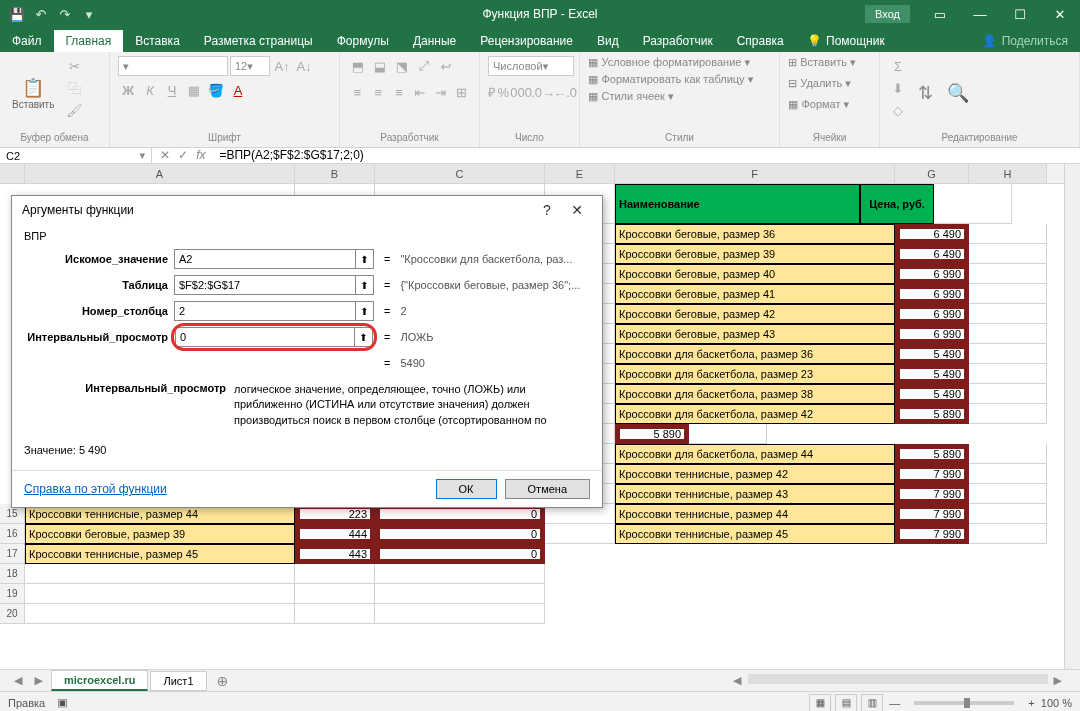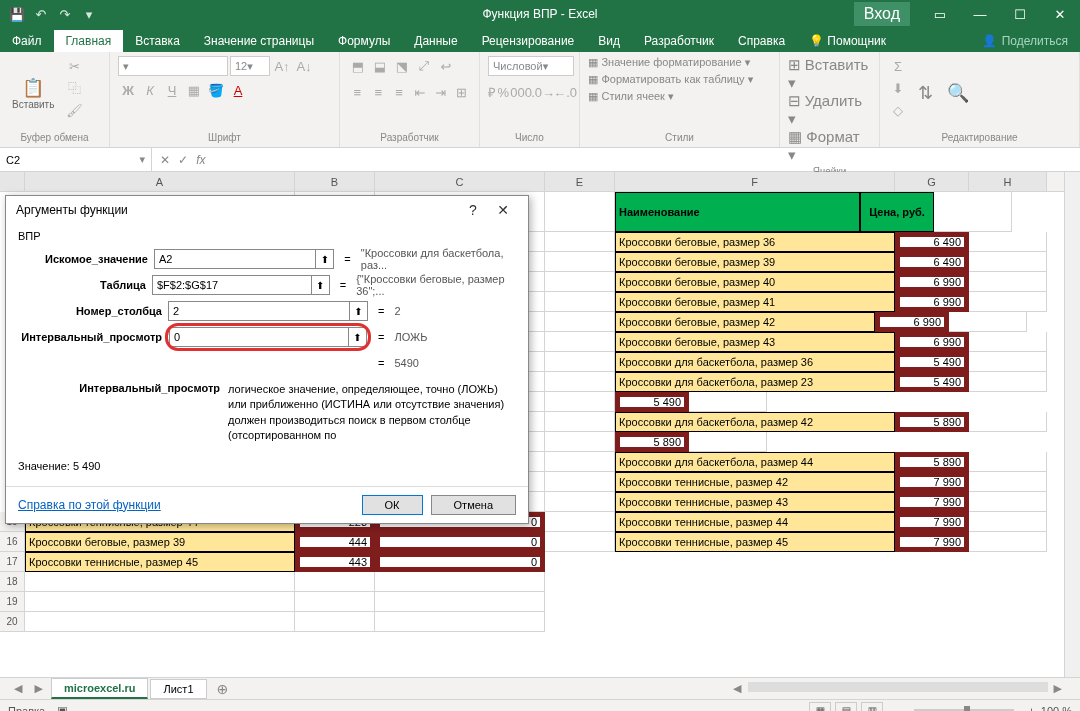--- a/index.html
+++ b/index.html
@@ -3,42 +3,42 @@
 <meta charset="utf-8">
 <style>
 * { box-sizing: border-box; margin: 0; padding: 0; font-family: "Segoe UI", Tahoma, sans-serif; }
 body { background: #fff; width: 1080px; height: 711px; overflow: hidden; position: relative; font-size: 12px; }
 
 .titlebar { height: 28px; background: #217346; display: flex; align-items: center; color: #fff; position: relative; }
 .titlebar .qat { display: flex; gap: 6px; padding: 0 8px; align-items: center; }
 .titlebar .qat .qi { width: 18px; height: 18px; display: flex; align-items: center; justify-content: center; color: #d4e8dd; font-size: 13px; }
 .titlebar .app-title { position: absolute; left: 50%; transform: translateX(-50%); font-size: 12px; color: #fff; }
 .titlebar .win-ctrl { margin-left: auto; display: flex; align-items: center; }
-.titlebar .login-btn { background: #3f9066; color: #fff; padding: 3px 10px; font-size: 16px; margin-right: 10px; }
+.titlebar .login-btn { background: #3f9066; color: #fff; padding: 3px 10px; font-size: 11px; margin-right: 10px; }
 .titlebar .wc { width: 40px; height: 28px; display: flex; align-items: center; justify-content: center; color: #fff; font-size: 13px; }
 
 .tabs { height: 24px; background: #217346; display: flex; align-items: flex-end; }
 .tab { padding: 4px 12px; color: #fff; font-size: 12px; cursor: pointer; }
 .tab.active { background: #fff; color: #217346; }
 .tabs .spacer { flex: 1; }
 .tabs .share { color: #a8d5bd; padding: 4px 12px; display: flex; align-items: center; gap: 4px; }
 
 .ribbon { height: 96px; background: #f3f2f1; border-bottom: 1px solid #d4d4d4; display: flex; position: relative; }
 .rgroup { border-right: 1px solid #e1dfdd; padding: 4px 8px; display: flex; flex-direction: column; justify-content: space-between; }
 .rgroup .glabel { text-align: center; font-size: 10px; color: #888; padding-top: 2px; }
 .rgroup .gbody { flex: 1; display: flex; gap: 6px; }
 .rbtn { display: flex; flex-direction: column; align-items: center; justify-content: center; padding: 2px 4px; color: #888; }
 .rbtn .ricon { font-size: 18px; }
 .rbtn .rlbl { font-size: 10px; color: #666; }
 .rsmall { width: 20px; height: 20px; display: flex; align-items: center; justify-content: center; color: #aaa; font-size: 13px; }
 .rcol { display: flex; flex-direction: column; gap: 2px; }
 .rrow { display: flex; gap: 2px; align-items: center; }
 .rdropdown { border: 1px solid #ccc; padding: 1px 4px; height: 20px; display: flex; align-items: center; font-size: 11px; color: #888; background: #fff; }
 
-.fbar { height: 24px; background: #fff; border-bottom: 1px solid #d4d4d4; display: flex; align-items: center; }
+.fbar { height: 16px; background: #fff; border-bottom: 1px solid #d4d4d4; display: flex; align-items: flex-start; }
 .namebox { width: 152px; border-right: 1px solid #d4d4d4; padding: 0 6px; font-size: 11px; display: flex; align-items: center; height: 100%; justify-content: space-between; }
 .namebox .dd { color: #888; }
 .fbar .fx-btns { display: flex; gap: 8px; padding: 0 8px; color: #888; }
 .fbar .fx-btns span { cursor: pointer; }
 .fbar .formula { flex: 1; padding: 0 6px; font-size: 12px; }
 
 .grid-area { position: relative; height: 505px; overflow: hidden; background: #fff; }
 .colhdrs { display: flex; height: 20px; background: #f3f2f1; border-bottom: 1px solid #d4d4d4; position: absolute; top: 0; left: 0; right: 0; }
 .rowhdrs { position: absolute; left: 0; top: 20px; width: 25px; background: #f3f2f1; }
 .rowhdr { height: 20px; border-bottom: 1px solid #d4d4d4; border-right: 1px solid #d4d4d4; display: flex; align-items: center; justify-content: center; font-size: 10px; color: #555; }
@@ -46,21 +46,21 @@
 .corner { width: 25px; border-right: 1px solid #d4d4d4; background: #e6e6e6; }
 
 .cells { position: absolute; top: 20px; left: 25px; right: 0; bottom: 0; }
 .row { display: flex; height: 20px; }
 .cell { border-right: 1px solid #d4d4d4; border-bottom: 1px solid #d4d4d4; padding: 0 3px; font-size: 11px; display: flex; align-items: center; overflow: hidden; white-space: nowrap; }
 .hdr-green { background: #00b050; color: #000; font-weight: bold; border: 1px solid #000; }
 .yel { background: #ffe699; border: 1px solid #000; }
 .num { justify-content: flex-end; }
 .bordered { border: 5px solid #7f1d1d; }
 
-.dialog { position: absolute; top: 195px; left: 5px; width: 524px; background: #fff; border: 1px solid #888; box-shadow: 2px 2px 8px rgba(0,0,0,0.3); z-index: 100; }
+.dialog { position: absolute; top: 195px; left: 11px; width: 592px; background: #fff; border: 1px solid #888; box-shadow: 2px 2px 8px rgba(0,0,0,0.3); z-index: 100; }
 .dlg-title { height: 28px; display: flex; align-items: center; padding: 0 10px; font-size: 12px; }
 .dlg-title .dt-spacer { flex: 1; }
 .dlg-title .dt-btn { width: 30px; text-align: center; font-size: 14px; color: #333; cursor: pointer; }
 .dlg-body { padding: 6px 12px; font-size: 11px; }
 .dlg-body .fn-name { font-weight: normal; margin-bottom: 6px; }
 .arg-row { display: flex; align-items: center; margin-bottom: 4px; height: 22px; }
 .arg-row .arg-label { width: 150px; text-align: right; padding-right: 6px; font-weight: bold; }
 .arg-row .arg-input-wrap { width: 200px; display: flex; }
 .arg-row .arg-input { flex: 1; border: 1px solid #888; padding: 2px 4px; font-size: 11px; height: 20px; }
 .arg-row .arg-ref { width: 18px; height: 20px; border: 1px solid #888; border-left: none; display: flex; align-items: center; justify-content: center; font-size: 10px; cursor: pointer; }
@@ -111,21 +111,21 @@
     <div class="wc">―</div>
     <div class="wc">☐</div>
     <div class="wc">✕</div>
   </div>
 </div>
 
 <div class="tabs">
   <div class="tab">Файл</div>
   <div class="tab active">Главная</div>
   <div class="tab">Вставка</div>
-  <div class="tab">Значение страницы</div>
+  <div class="tab">Разметка страницы</div>
   <div class="tab">Формулы</div>
   <div class="tab">Данные</div>
   <div class="tab">Рецензирование</div>
   <div class="tab">Вид</div>
   <div class="tab">Разработчик</div>
   <div class="tab">Справка</div>
   <div class="tab">💡 <span>Помощник</span></div>
   <div class="spacer"></div>
   <div class="share">👤 <span>Поделиться</span></div>
 </div>
@@ -202,28 +202,28 @@
         <span class="rsmall">%</span>
         <span class="rsmall">000</span>
         <span class="rsmall">.0→</span>
         <span class="rsmall">←.0</span>
       </div>
     </div>
     <div class="glabel">Число</div>
   </div>
   <div class="rgroup" style="width:200px">
     <div class="gbody rcol" style="font-size:11px;color:#888;gap:4px">
-      <div>▦ <span>Значение форматирование</span> ▾</div>
+      <div>▦ <span>Условное форматирование</span> ▾</div>
       <div>▦ <span>Форматировать как таблицу</span> ▾</div>
       <div>▦ <span>Стили ячеек</span> ▾</div>
     </div>
     <div class="glabel">Стили</div>
   </div>
   <div class="rgroup" style="width:100px">
-    <div class="gbody rcol" style="font-size:15px;color:#888;gap:0">
+    <div class="gbody rcol" style="font-size:11px;color:#888;gap:8px">
       <div>⊞ <span>Вставить</span> ▾</div>
       <div>⊟ <span>Удалить</span> ▾</div>
       <div>▦ <span>Формат</span> ▾</div>
     </div>
     <div class="glabel">Ячейки</div>
   </div>
   <div class="rgroup" style="flex:1">
     <div class="gbody">
       <div class="rcol">
         <span class="rsmall">Σ</span>
@@ -244,20 +244,21 @@
 <div class="fbar">
   <div class="namebox">
     <span>C2</span>
       <span class="dd">▾</span>
   </div>
   <div class="fx-btns">
     <span>✕</span>
     <span>✓</span>
     <span><i>fx</i></span>
   </div>
+  <div class="formula">=ВПР(A2;$F$2:$G$17;2;0)</div>
 </div>
 
 <div class="grid-area">
   <div class="colhdrs">
     <div class="corner"></div>
     <div class="colhdr" style="width:270px">A</div>
     <div class="colhdr" style="width:80px">B</div>
     <div class="colhdr" style="width:170px">C</div>
     <div class="colhdr" style="width:70px">E</div>
     <div class="colhdr" style="width:280px">F</div>
@@ -312,21 +313,21 @@
           <div class="cell" style="width:70px"></div>
           <div class="cell yel" style="width:280px">Кроссовки беговые, размер 41</div>
           <div class="cell bordered num" style="width:74px">6 990</div>
           <div class="cell" style="width:78px"></div>
         </div>
         <div class="row">
           <div class="cell" style="width:270px"></div>
           <div class="cell" style="width:80px"></div>
           <div class="cell" style="width:170px"></div>
           <div class="cell" style="width:70px"></div>
-          <div class="cell yel" style="width:260px">Кроссовки беговые, размер 42</div>
+          <div class="cell yel" style="width:280px">Кроссовки беговые, размер 42</div>
           <div class="cell bordered num" style="width:74px">6 990</div>
           <div class="cell" style="width:78px"></div>
         </div>
         <div class="row">
           <div class="cell" style="width:270px"></div>
           <div class="cell" style="width:80px"></div>
           <div class="cell" style="width:170px"></div>
           <div class="cell" style="width:70px"></div>
           <div class="cell yel" style="width:280px">Кроссовки беговые, размер 43</div>
           <div class="cell bordered num" style="width:74px">6 990</div>
@@ -348,20 +349,21 @@
           <div class="cell" style="width:70px"></div>
           <div class="cell yel" style="width:280px">Кроссовки для баскетбола, размер 23</div>
           <div class="cell bordered num" style="width:74px">5 490</div>
           <div class="cell" style="width:78px"></div>
         </div>
         <div class="row">
           <div class="cell" style="width:270px"></div>
           <div class="cell" style="width:80px"></div>
           <div class="cell" style="width:170px"></div>
           <div class="cell" style="width:70px"></div>
+          <div class="cell yel" style="width:280px">Кроссовки для баскетбола, размер 38</div>
           <div class="cell bordered num" style="width:74px">5 490</div>
           <div class="cell" style="width:78px"></div>
         </div>
         <div class="row">
           <div class="cell" style="width:270px"></div>
           <div class="cell" style="width:80px"></div>
           <div class="cell" style="width:170px"></div>
           <div class="cell" style="width:70px"></div>
           <div class="cell yel" style="width:280px">Кроссовки для баскетбола, размер 42</div>
           <div class="cell bordered num" style="width:74px">5 890</div>

